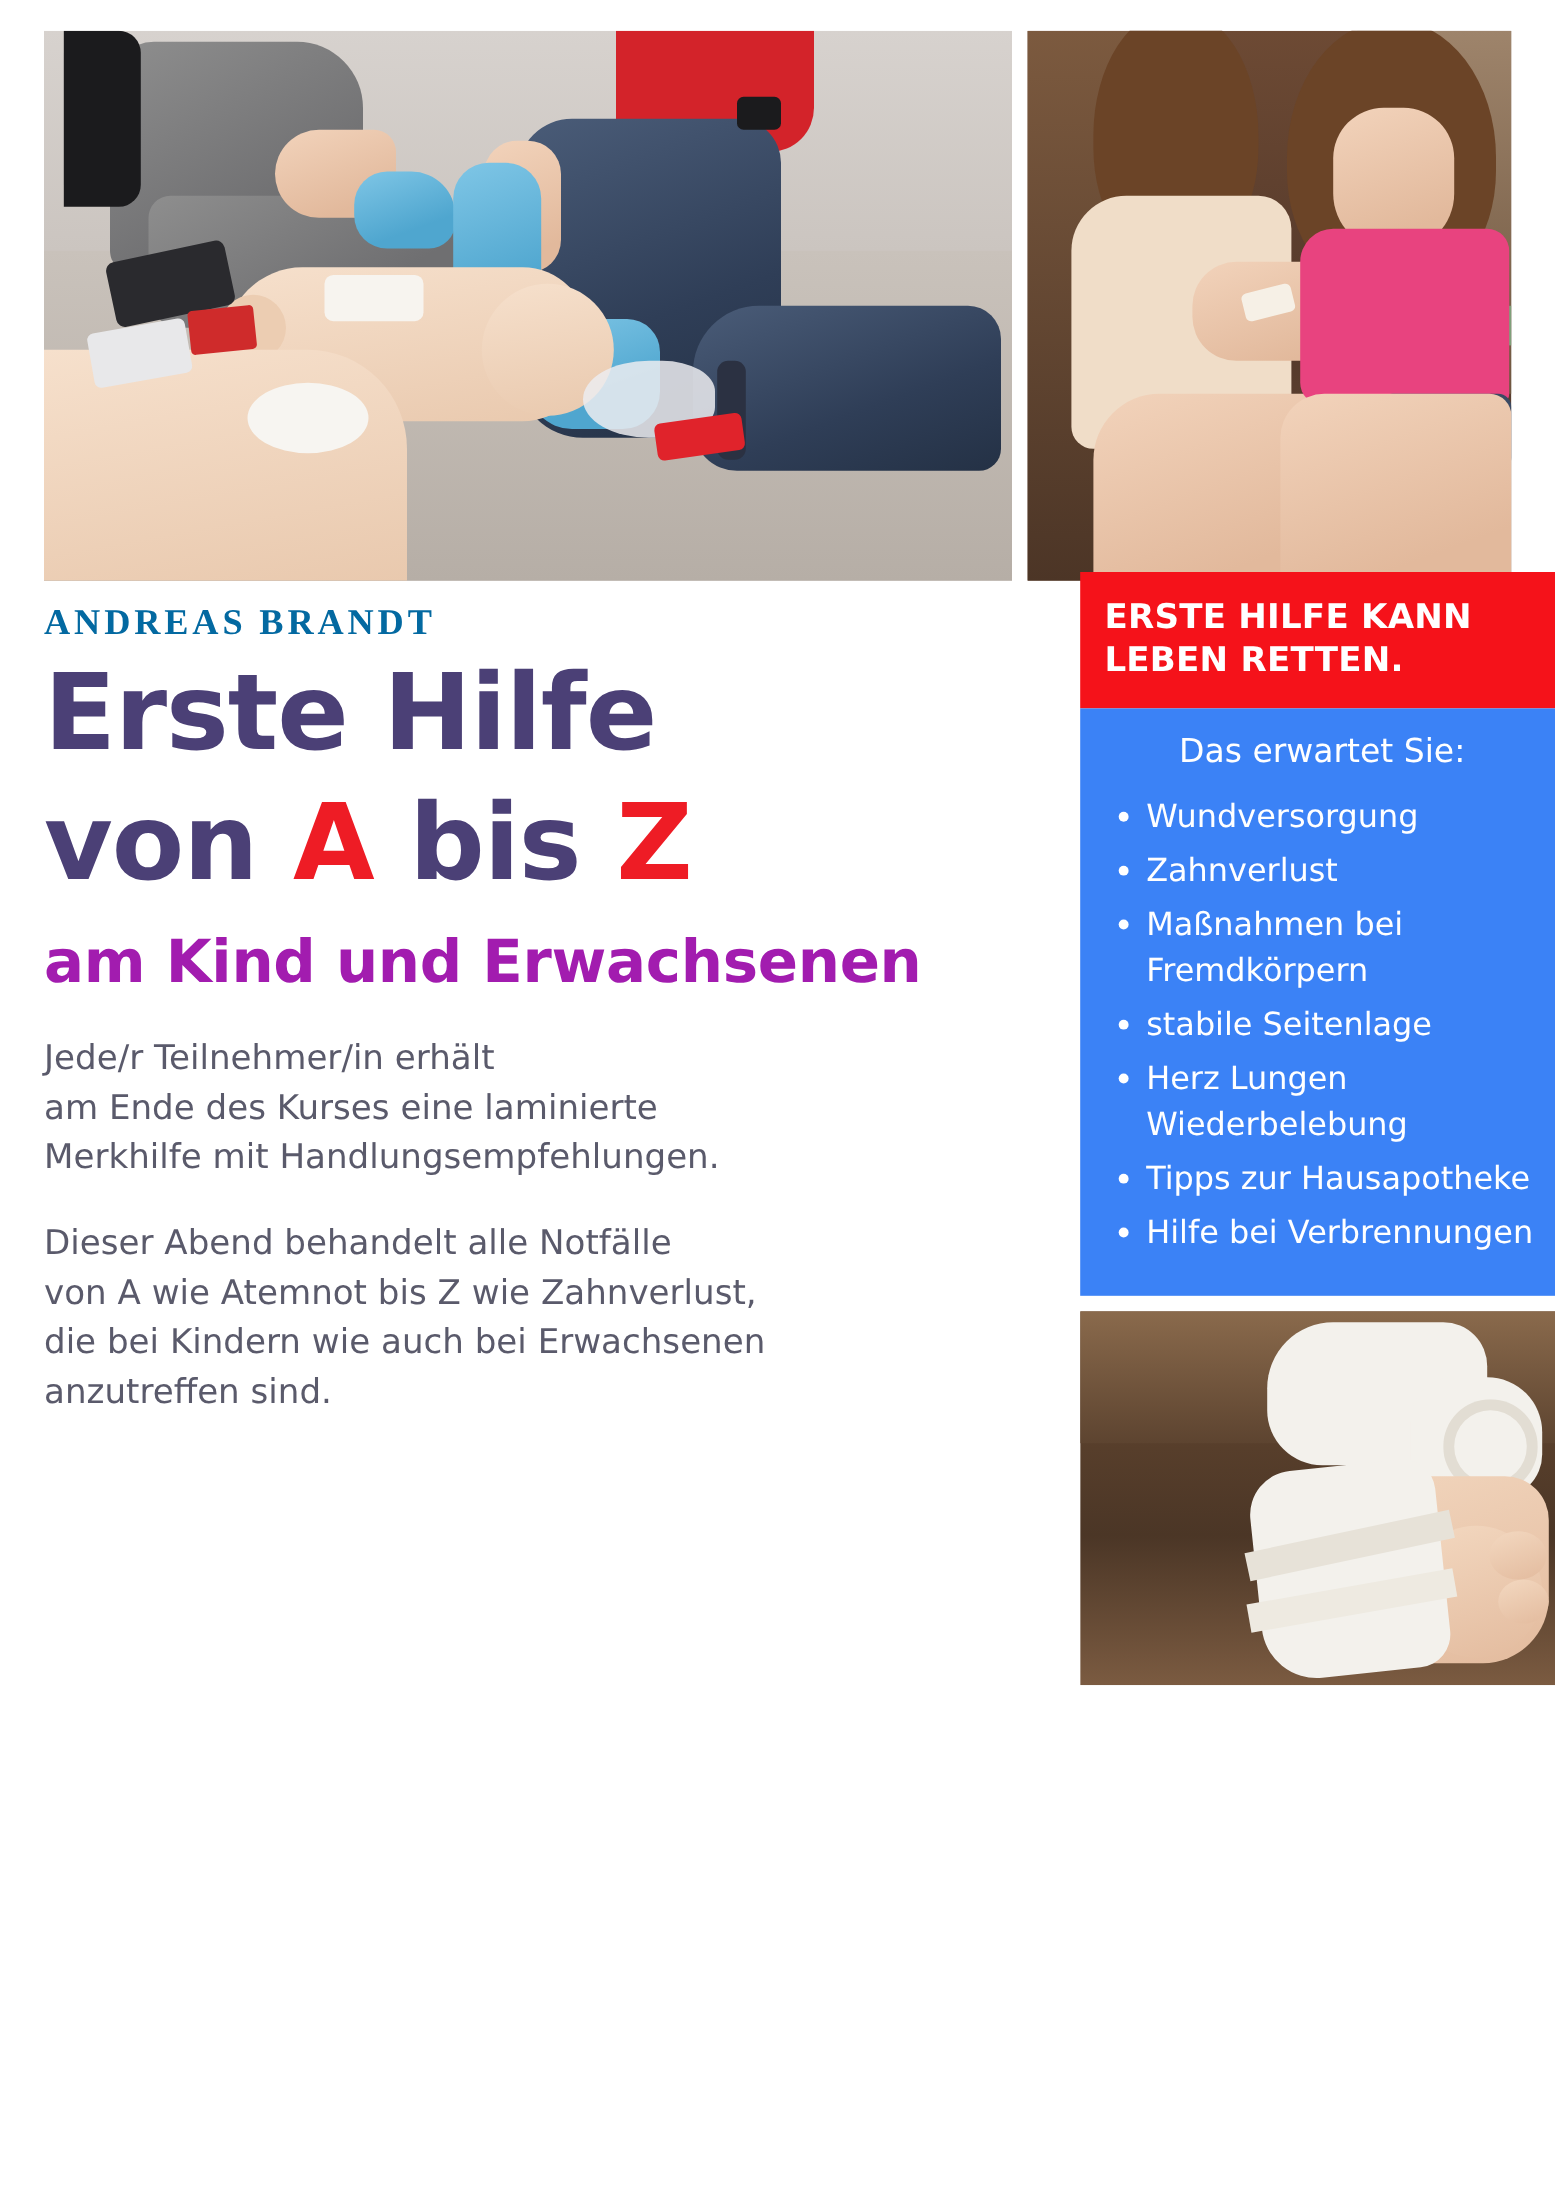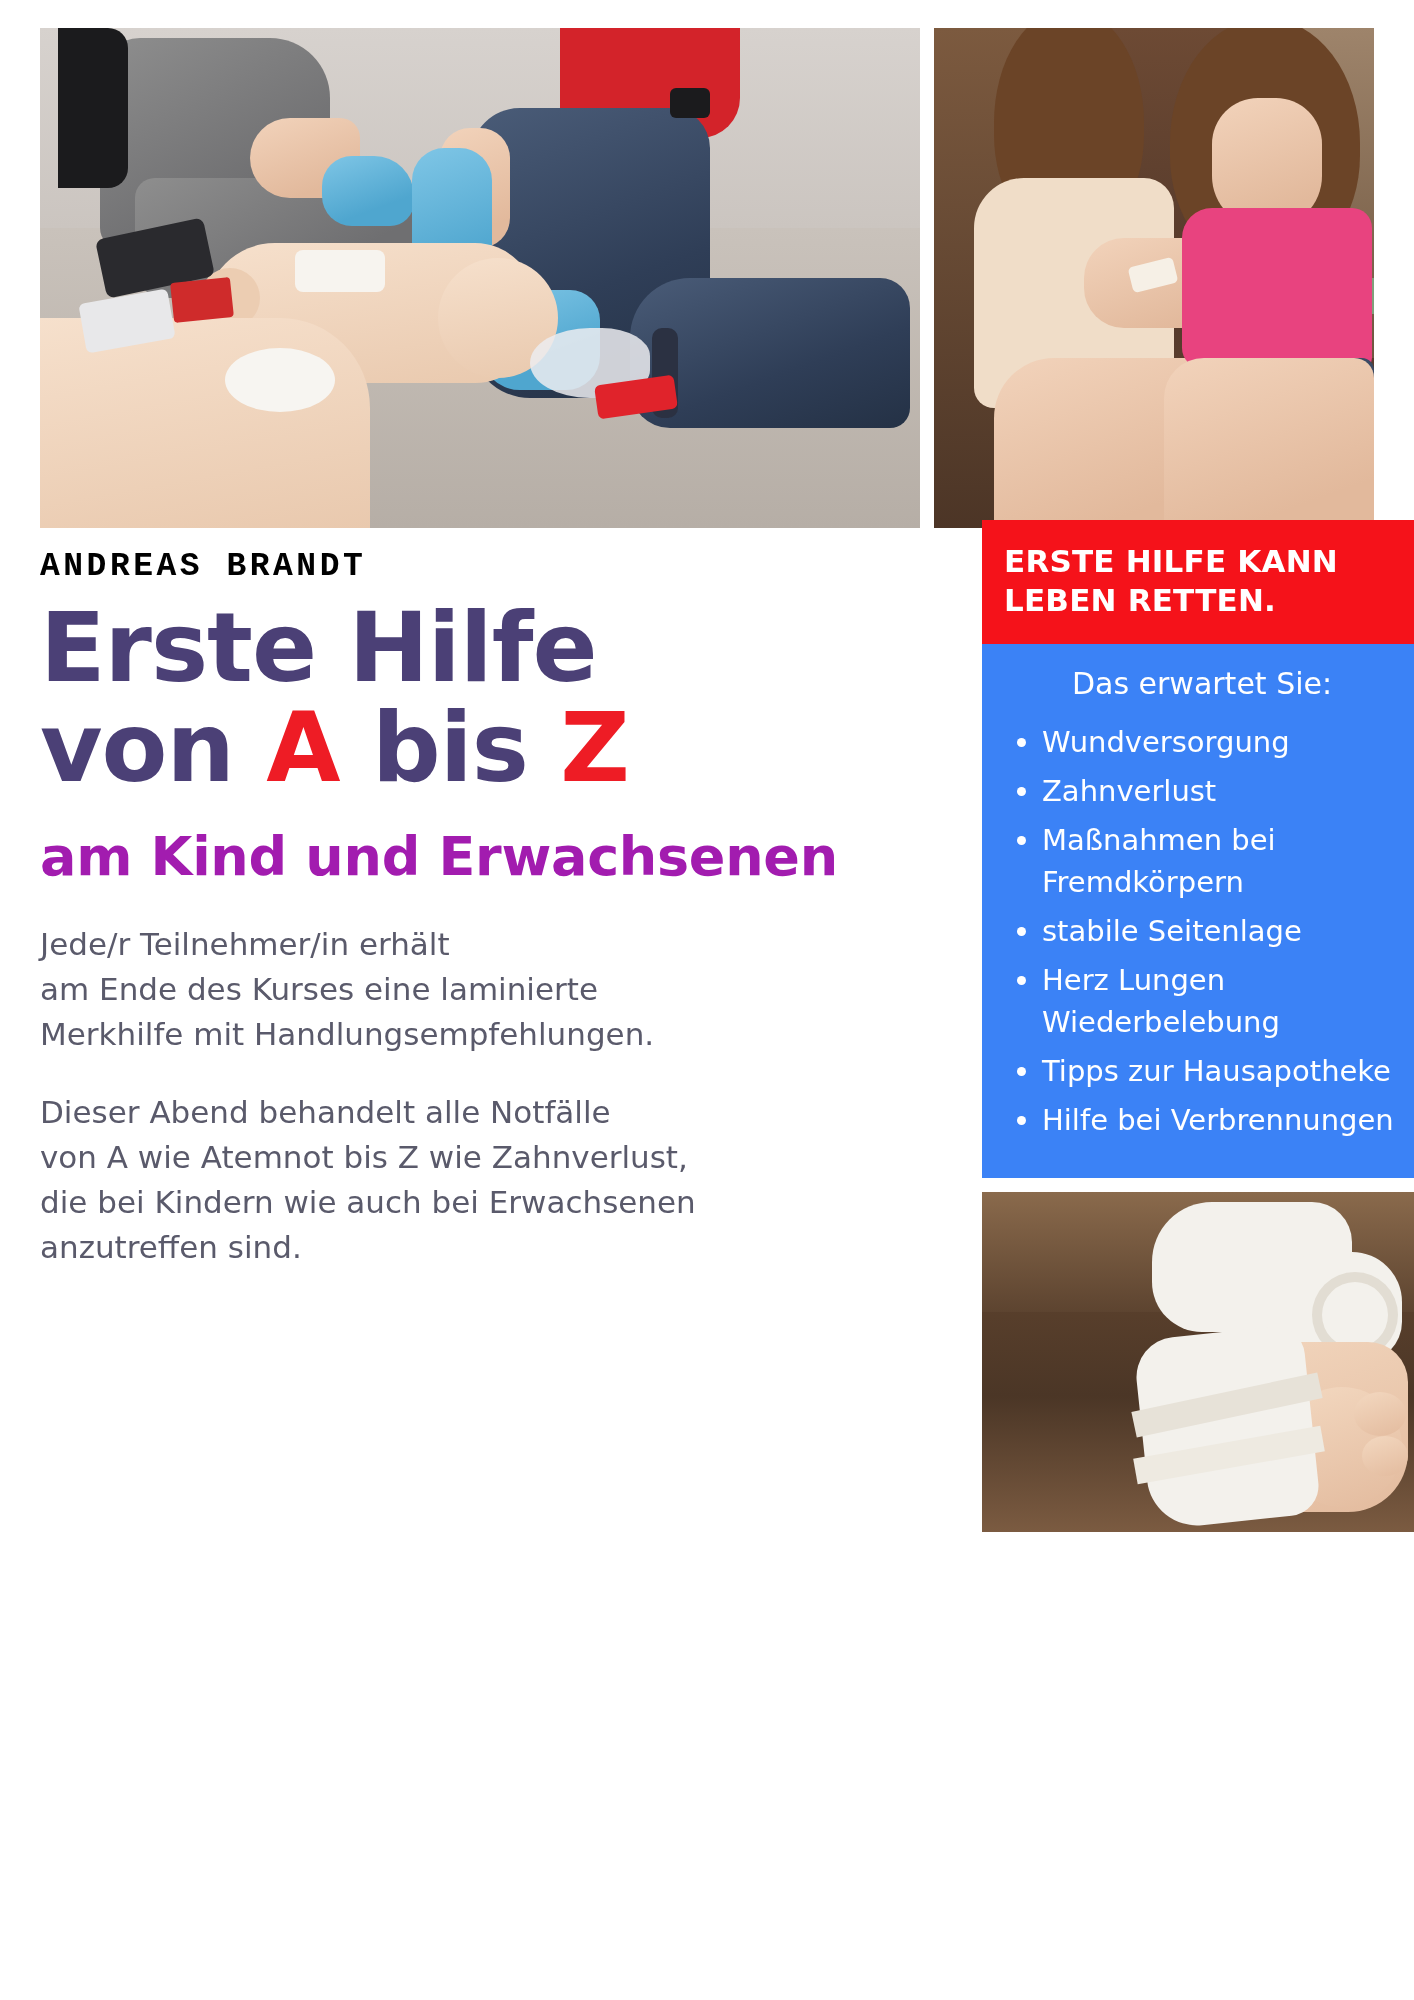--- a/index.html
+++ b/index.html
@@ -81,37 +81,37 @@
   .foot { background: linear-gradient(160deg, #f3d8c0 0%, #e3bb9e 100%); }
 
   
   .left-col {
     position: absolute;
     left: 40px;
     top: 548px;
     width: 880px;
   }
   .author {
-    font-family: Liberation Mono, monospace;
+    font-family: Liberation Serif, serif;
     font-weight: 700;
     font-size: 33px;
     letter-spacing: 3.5px;
-    color: #000000;
+    color: #0369a1;
     margin: 0 0 14px 0;
   }
   .title-line {
     font-family: "DejaVu Sans", sans-serif;
     font-weight: 700;
     color: #4b4076;
     font-size: 96px;
     line-height: 1.04;
     letter-spacing: -1px;
     margin: 0;
   }
-  .title-line.second { margin-top: 0; }
+  .title-line.second { margin-top: 18px; }
   .red { color: #ee1c25; }
   .subtitle {
     font-weight: 700;
     font-size: 54px;
     color: #a21caf;
     margin: 26px 0 0 0;
     letter-spacing: -0.3px;
   }
   .body-text {
     font-size: 31px;

